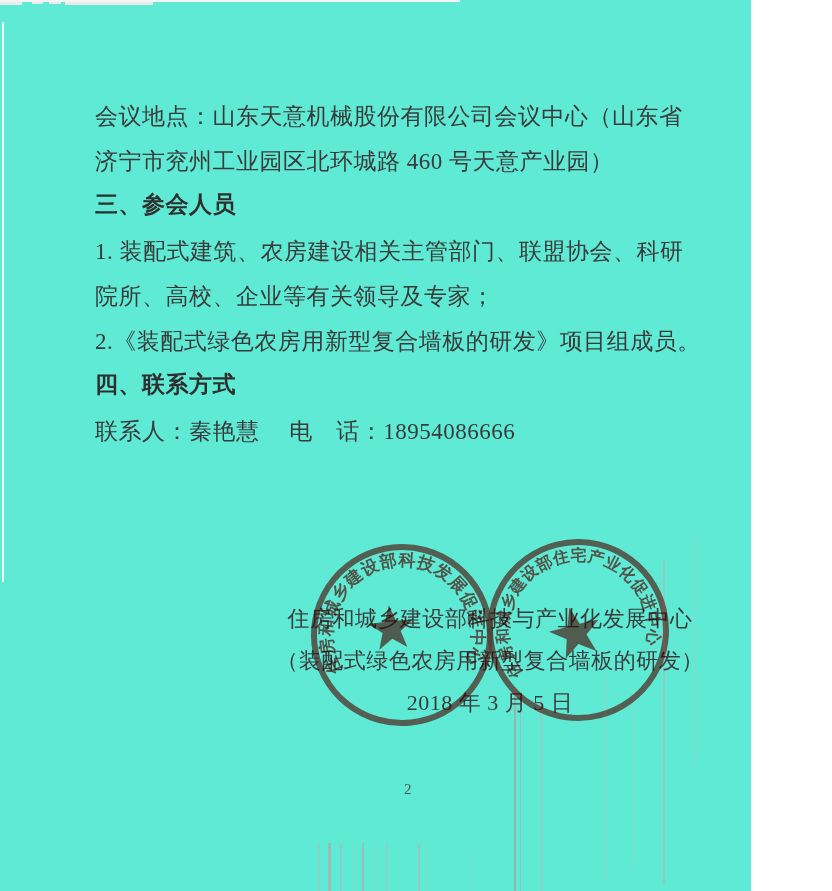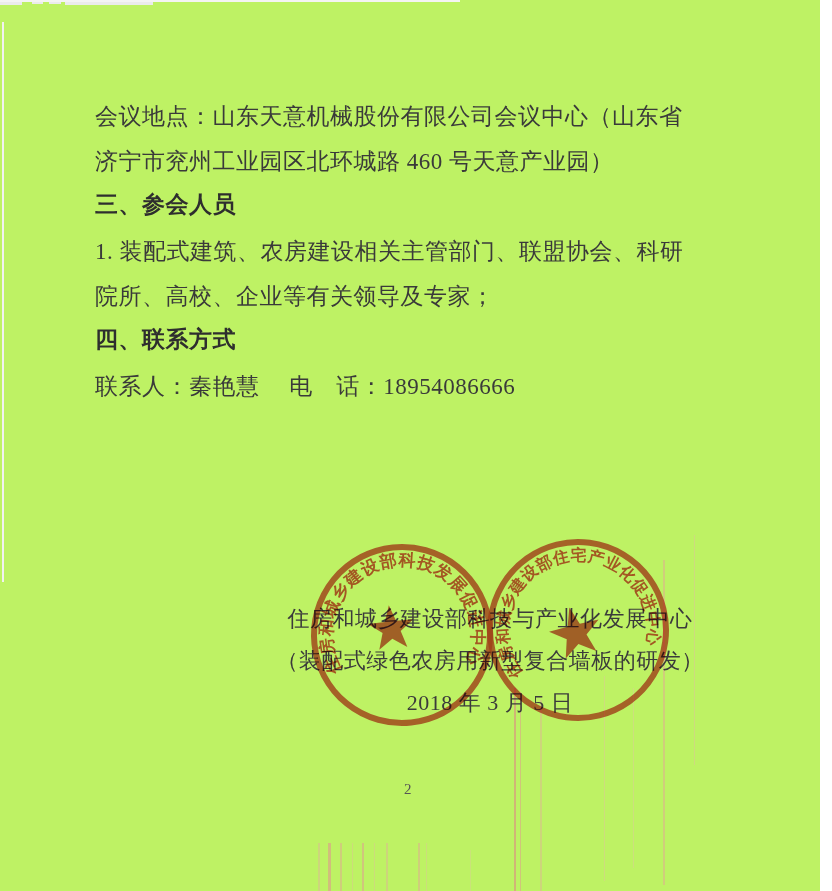--- a/index.html
+++ b/index.html
@@ -1,19 +1,19 @@
 <!DOCTYPE html>
 <html><head>
 <meta charset="utf-8">
 <style>
   html,body{margin:0;padding:0;background:#ffffff;}
   .page{
     position:relative;
-    width:820px;height:891px;
-    background:#bef264;
+    width:751px;height:891px;
+    background:#5eead4;
     overflow:hidden;
     font-family:"Liberation Serif","DejaVu Serif",serif;
     color:#383838;
   }
   
   .scan-strip{position:absolute;background:#ebebeb;}
   .edge-left{position:absolute;left:2px;top:22px;width:2px;height:560px;background:#f2f1f1;}
   .edge-right{position:absolute;left:826px;top:130px;width:2px;height:761px;background:#f0efef;}
   
   .doc-body{
@@ -62,20 +62,21 @@
   <div class="scan-strip" style="left:0;top:0;width:460px;height:2px;background:#f4f4f4;"></div>
   <div class="edge-left"></div>
   <div class="edge-right"></div>
 
   <div class="doc-body">
     <p class="ind2">会议地点：山东天意机械股份有限公司会议中心（山东省</p>
     <p>济宁市兖州工业园区北环城路 460 号天意产业园）</p>
     <p class="ind2 hd">三、参会人员</p>
     <p class="ind2">1. 装配式建筑、农房建设相关主管部门、联盟协会、科研</p>
     <p>院所、高校、企业等有关领导及专家；</p>
+    <p class="ind2">2.《装配式绿色农房用新型复合墙板的研发》项目组成员。</p>
     <p class="ind2 hd">四、联系方式</p>
     <p class="ind2">联系人：秦艳慧　 电　话：18954086666</p>
   </div>
 
   <div class="sig-block">
     <div>住房和城乡建设部科技与产业化发展中心</div>
     <div>（装配式绿色农房用新型复合墙板的研发）</div>
     <div>2018 年 3 月 5 日</div>
   </div>
 

